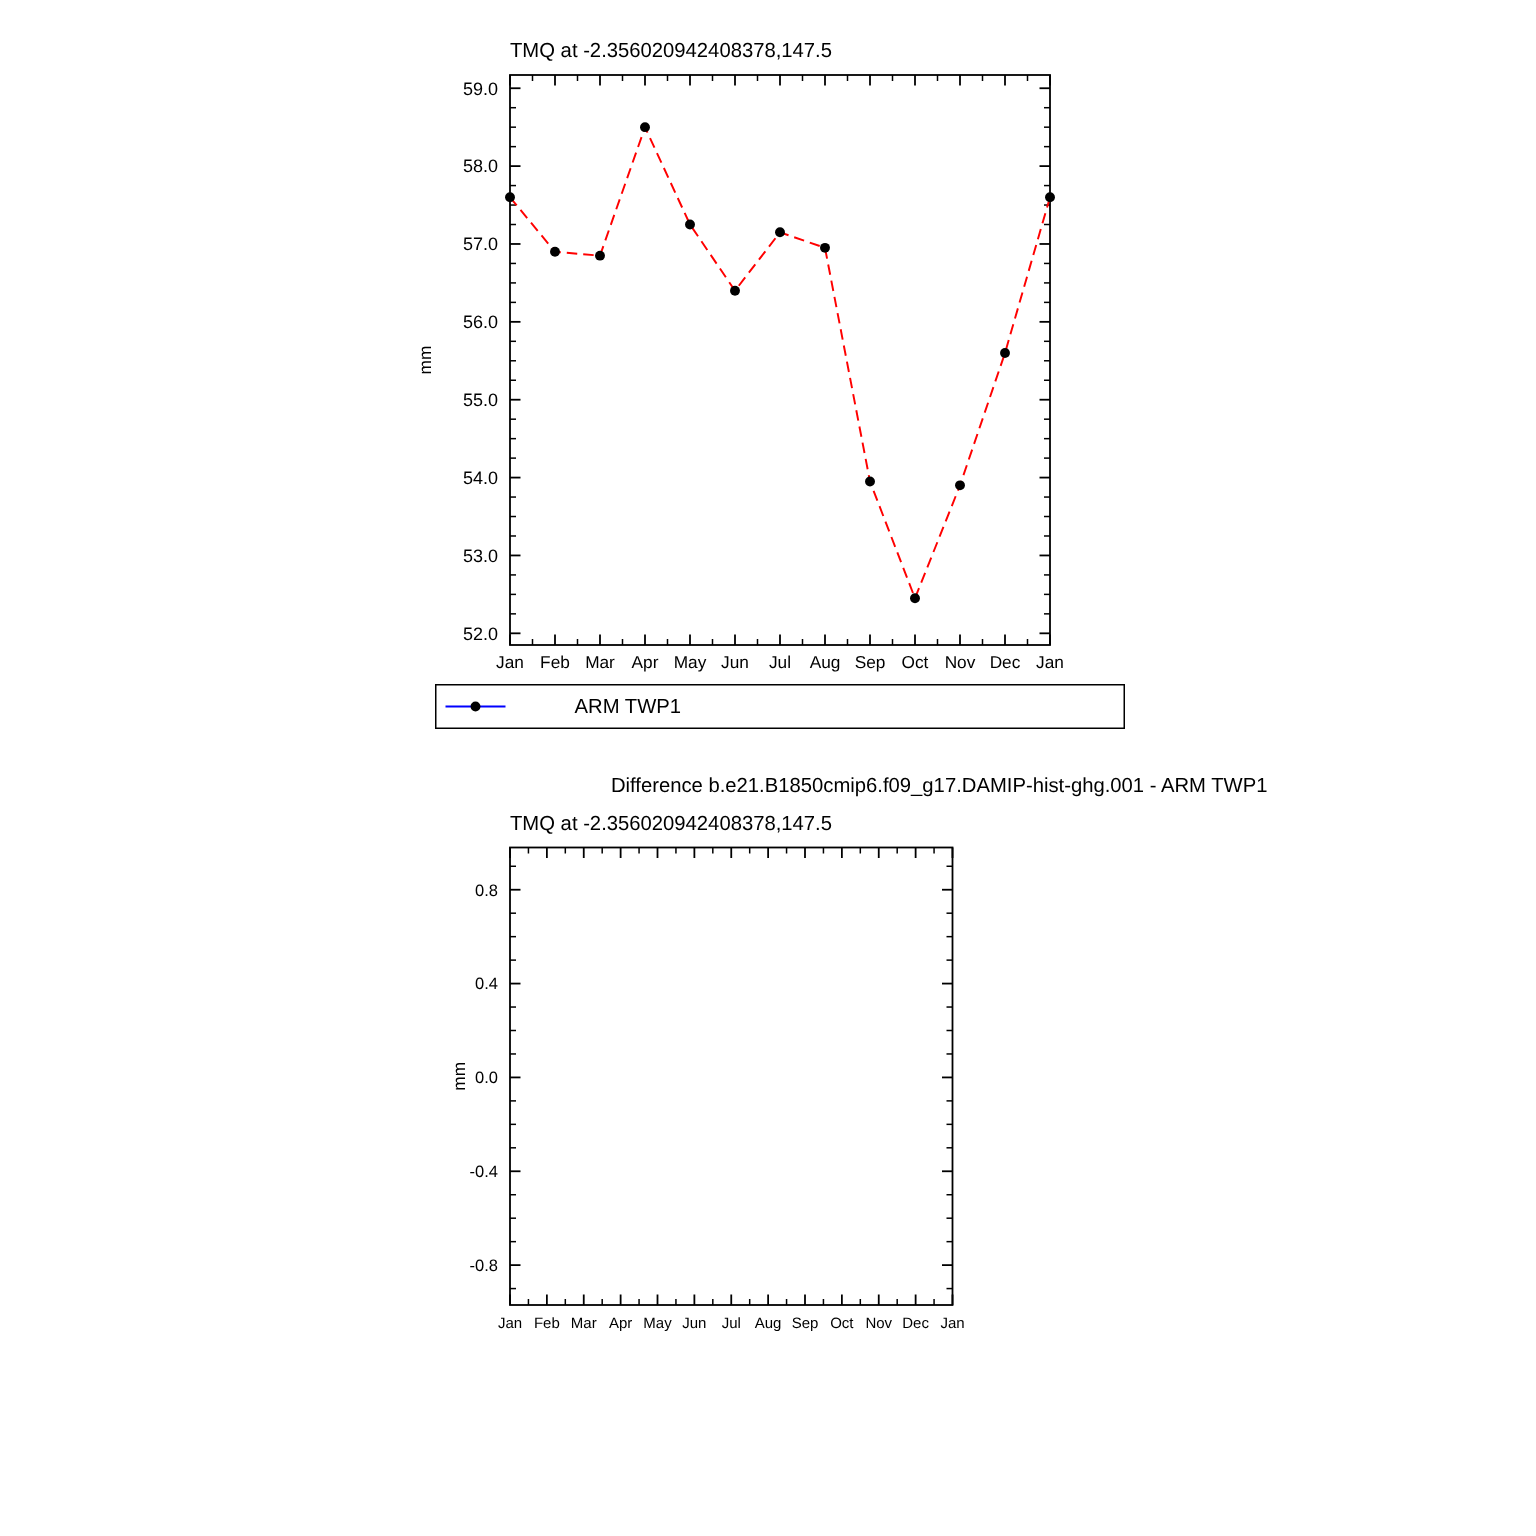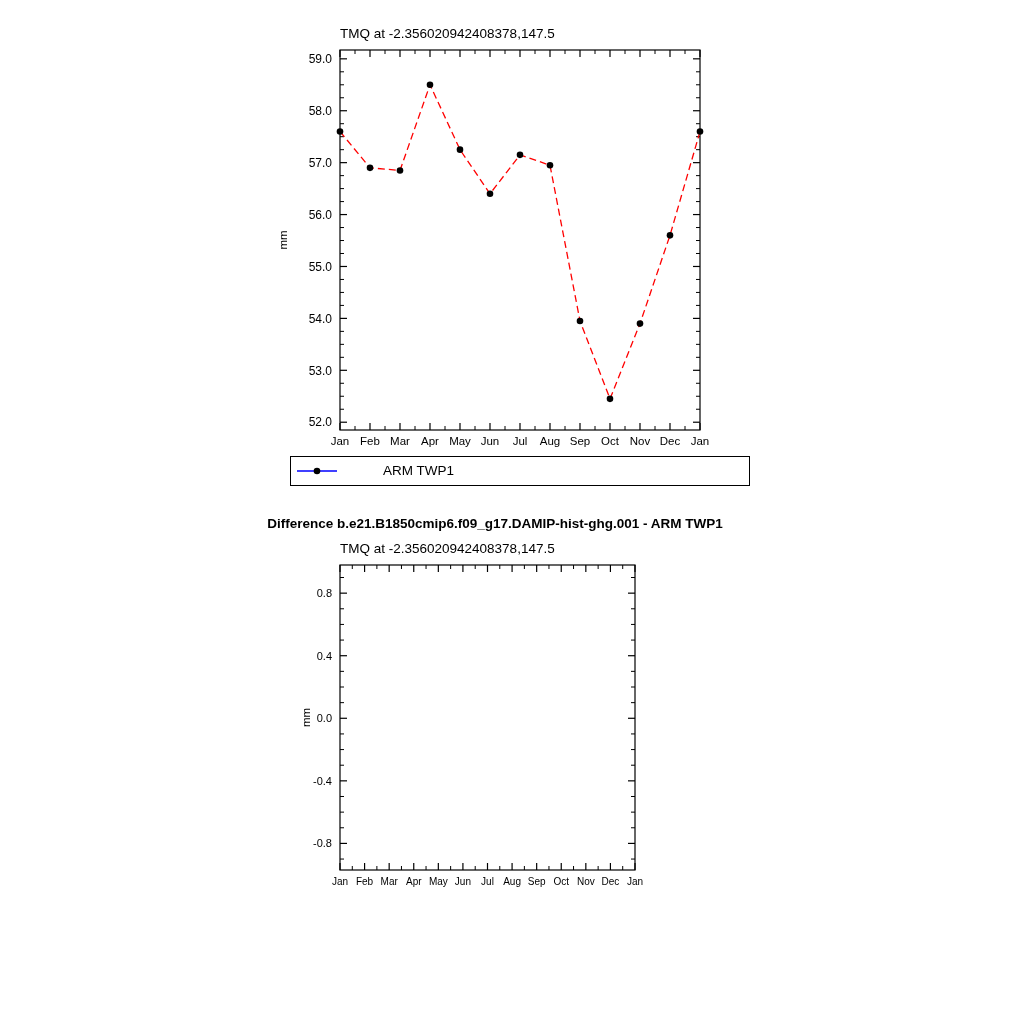--- a/index.html
+++ b/index.html
@@ -31,23 +31,23 @@
   }
   .subtitle-top {
     position: absolute;
     left: 340px; top: 26px;
     font-size: 13.5px;
     white-space: nowrap;
   }
   .diff-title {
     position: absolute;
     left: 145px; top: 516px; width: 700px;
-    text-align: center;
+    text-align: right;
     font-size: 13.5px;
-    font-weight: bold;
+    font-weight: normal;
     white-space: nowrap;
   }
   .subtitle-bottom {
     position: absolute;
     left: 340px; top: 541px;
     font-size: 13.5px;
     white-space: nowrap;
   }
   .legend-box {
     position: absolute;

